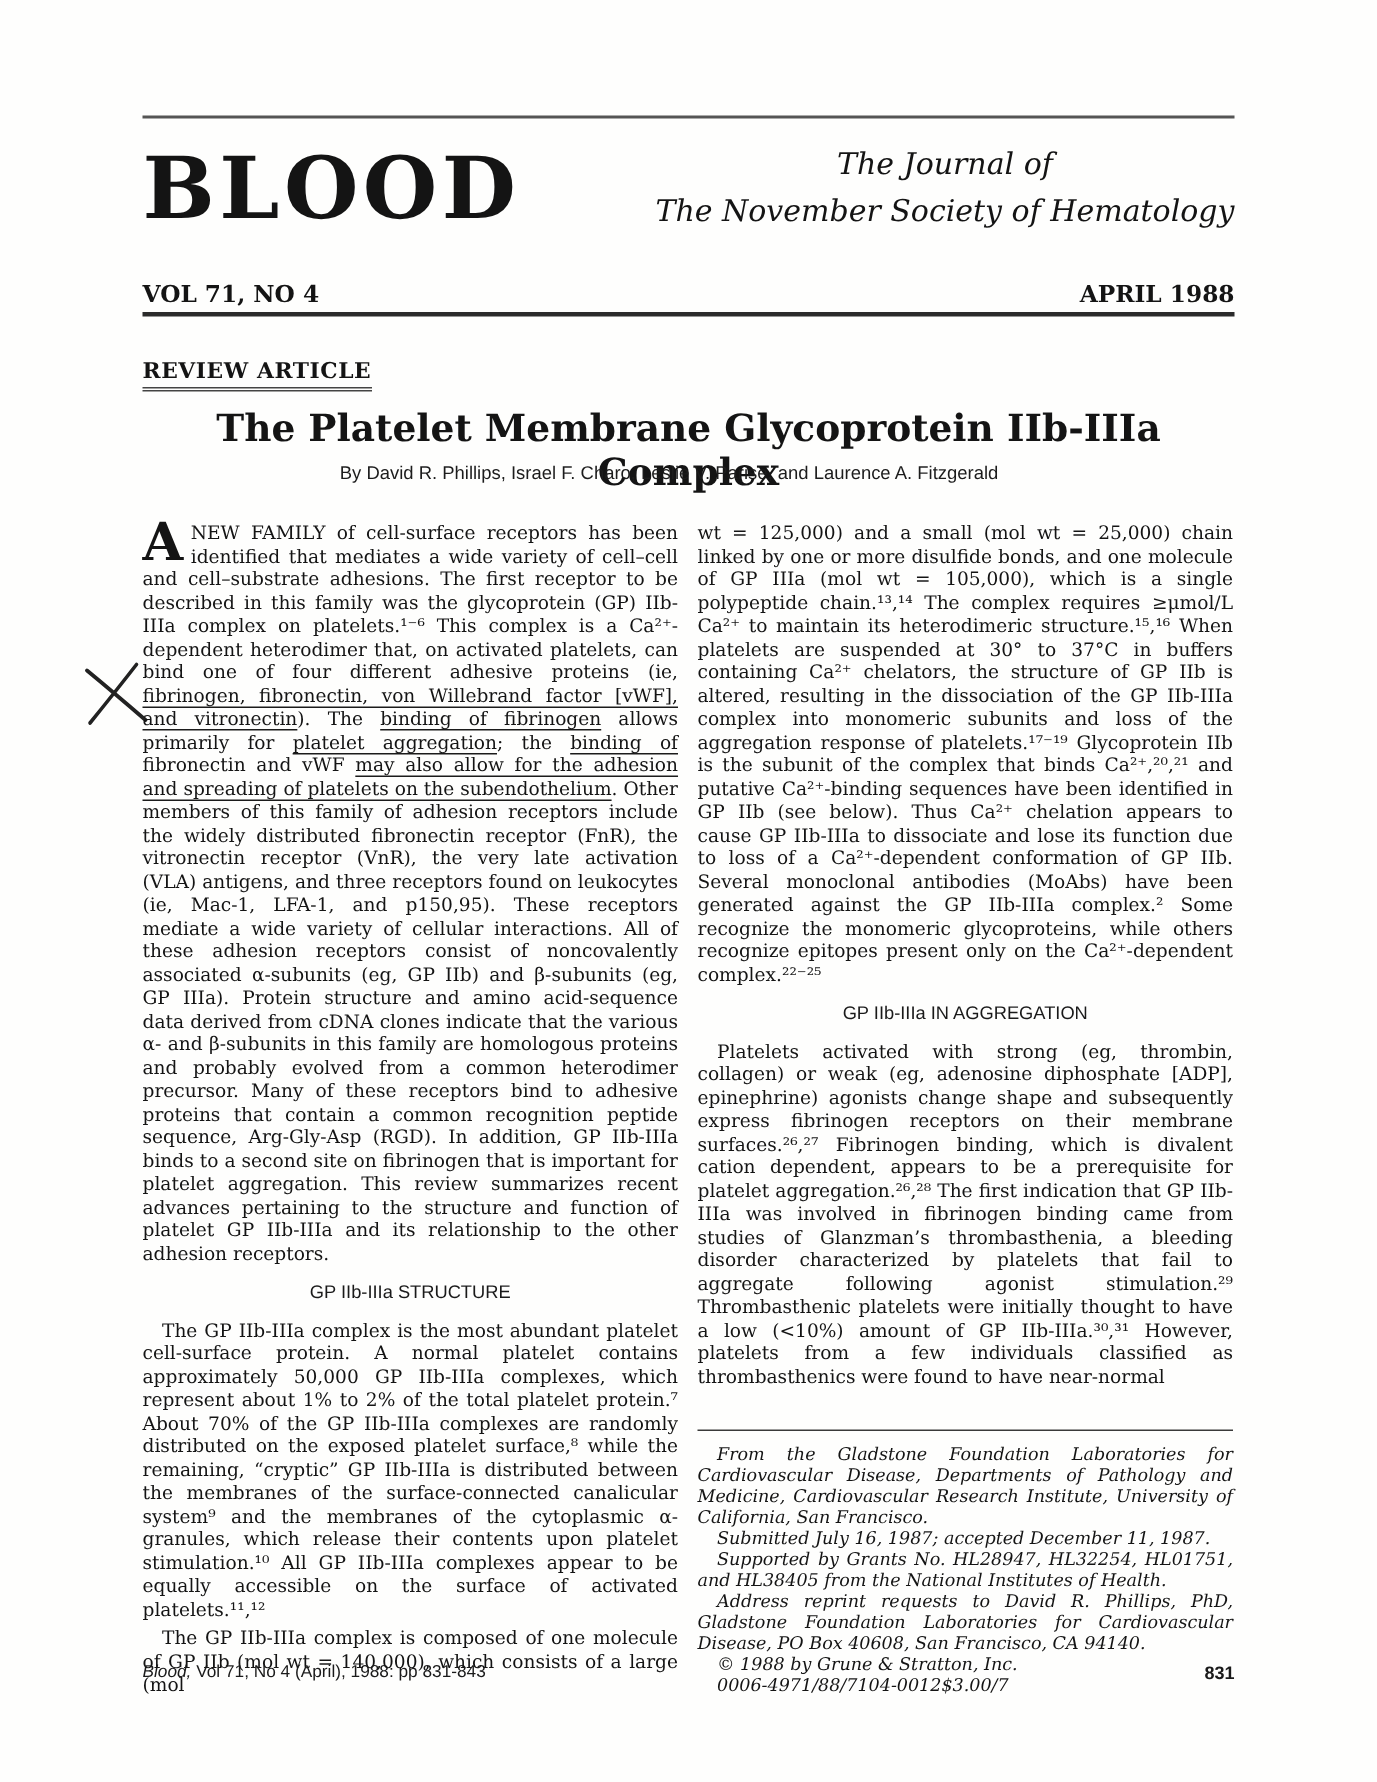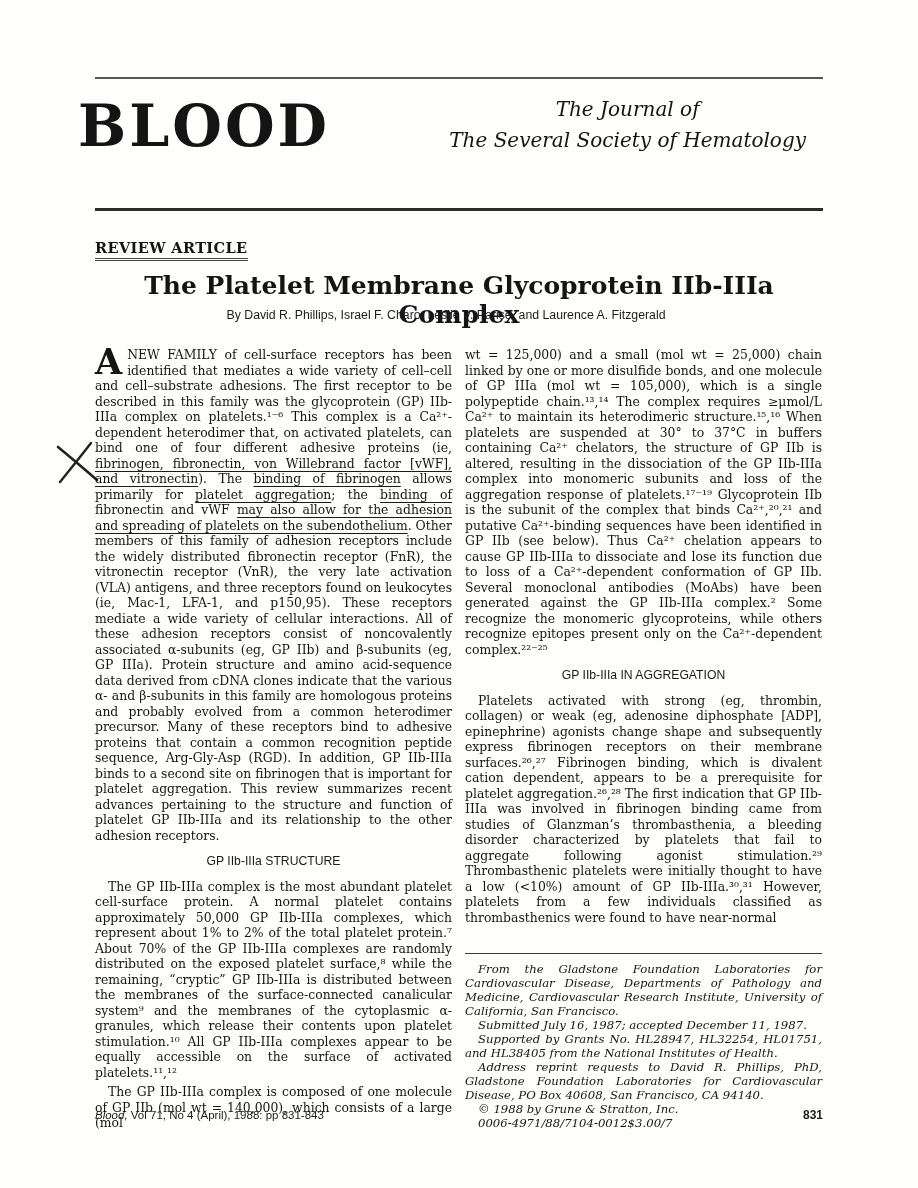--- a/index.html
+++ b/index.html
@@ -4,21 +4,21 @@
 <style>
   html,body{margin:0;padding:0;background:#e8e8e8;}
   .sheet{
     position:relative;width:918px;height:1188px;margin:0 auto;
     background:#fefefdf2;background-color:#fefefd;
     font-family:"DejaVu Serif",serif;color:#141414;overflow:hidden;
   }
   .rule{position:absolute;left:95px;width:728px;background:#3a3a3a;}
   .rule-top{top:77px;height:2px;background:#555;}
   .rule-mid{top:208px;height:2.5px;background:#2b2b2b;}
-  .masthead{position:absolute;left:78px;top:92px;width:728px;display:flex;justify-content:space-between;align-items:flex-start;}
+  .masthead{position:absolute;left:95px;top:92px;width:728px;display:flex;justify-content:space-between;align-items:flex-start;}
   .logo{font-size:57px;font-weight:bold;letter-spacing:3px;line-height:60px;margin-top:4px;}
   .journal-sub{text-align:center;font-style:italic;font-size:20px;line-height:31px;margin-top:2px;}
   .vol-row{position:absolute;left:95px;top:186px;width:728px;display:flex;justify-content:space-between;font-weight:bold;font-size:15.5px;}
   .kicker{position:absolute;left:95px;top:239px;font-weight:bold;font-size:14.5px;letter-spacing:0.4px;border-bottom:3.5px double #444;padding-bottom:2px;}
   .title{position:absolute;left:95px;top:271px;width:728px;text-align:center;font-weight:bold;font-size:25px;margin:0;}
   .byline{position:absolute;left:82px;top:308px;width:728px;text-align:center;font-family:"Liberation Sans","DejaVu Sans",sans-serif;font-size:12.3px;color:#1c1c1c;}
   .columns{position:absolute;left:95px;top:347px;width:728px;display:flex;gap:13px;}
   .col{width:357px;text-align:justify;font-size:12.4px;line-height:15.5px;}
   .col p{margin:0;}
   .col p.indent{text-indent:13px;}
@@ -37,24 +37,28 @@
 <body>
 
 <div class="sheet">
 
   <div class="rule rule-top"></div>
 
   <div class="masthead">
     <div class="logo">BLOOD</div>
     <div class="journal-sub">
       <div>The Journal of</div>
-      <div>The Several Society of Hematology</div>
+      <div>The November Society of Hematology</div>
     </div>
   </div>
 
+  <div class="vol-row">
+    <span>VOL 71, NO 4</span>
+    <span>APRIL 1988</span>
+  </div>
 
   <div class="rule rule-mid"></div>
 
   <div class="kicker">REVIEW ARTICLE</div>
   <h1 class="title">The Platelet Membrane Glycoprotein IIb-IIIa Complex</h1>
   <div class="byline">By David R. Phillips, Israel F. Charo, Leslie V. Parise, and Laurence A. Fitzgerald</div>
 
   <svg class="x-mark" width="50" height="52" viewBox="0 0 50 52">
     <path d="M5 10 Q 22 24 44 43" stroke="#222" stroke-width="2.6" fill="none" stroke-linecap="round"></path>
     <path d="M38 6 Q 24 24 7 45" stroke="#222" stroke-width="2.4" fill="none" stroke-linecap="round"></path>

